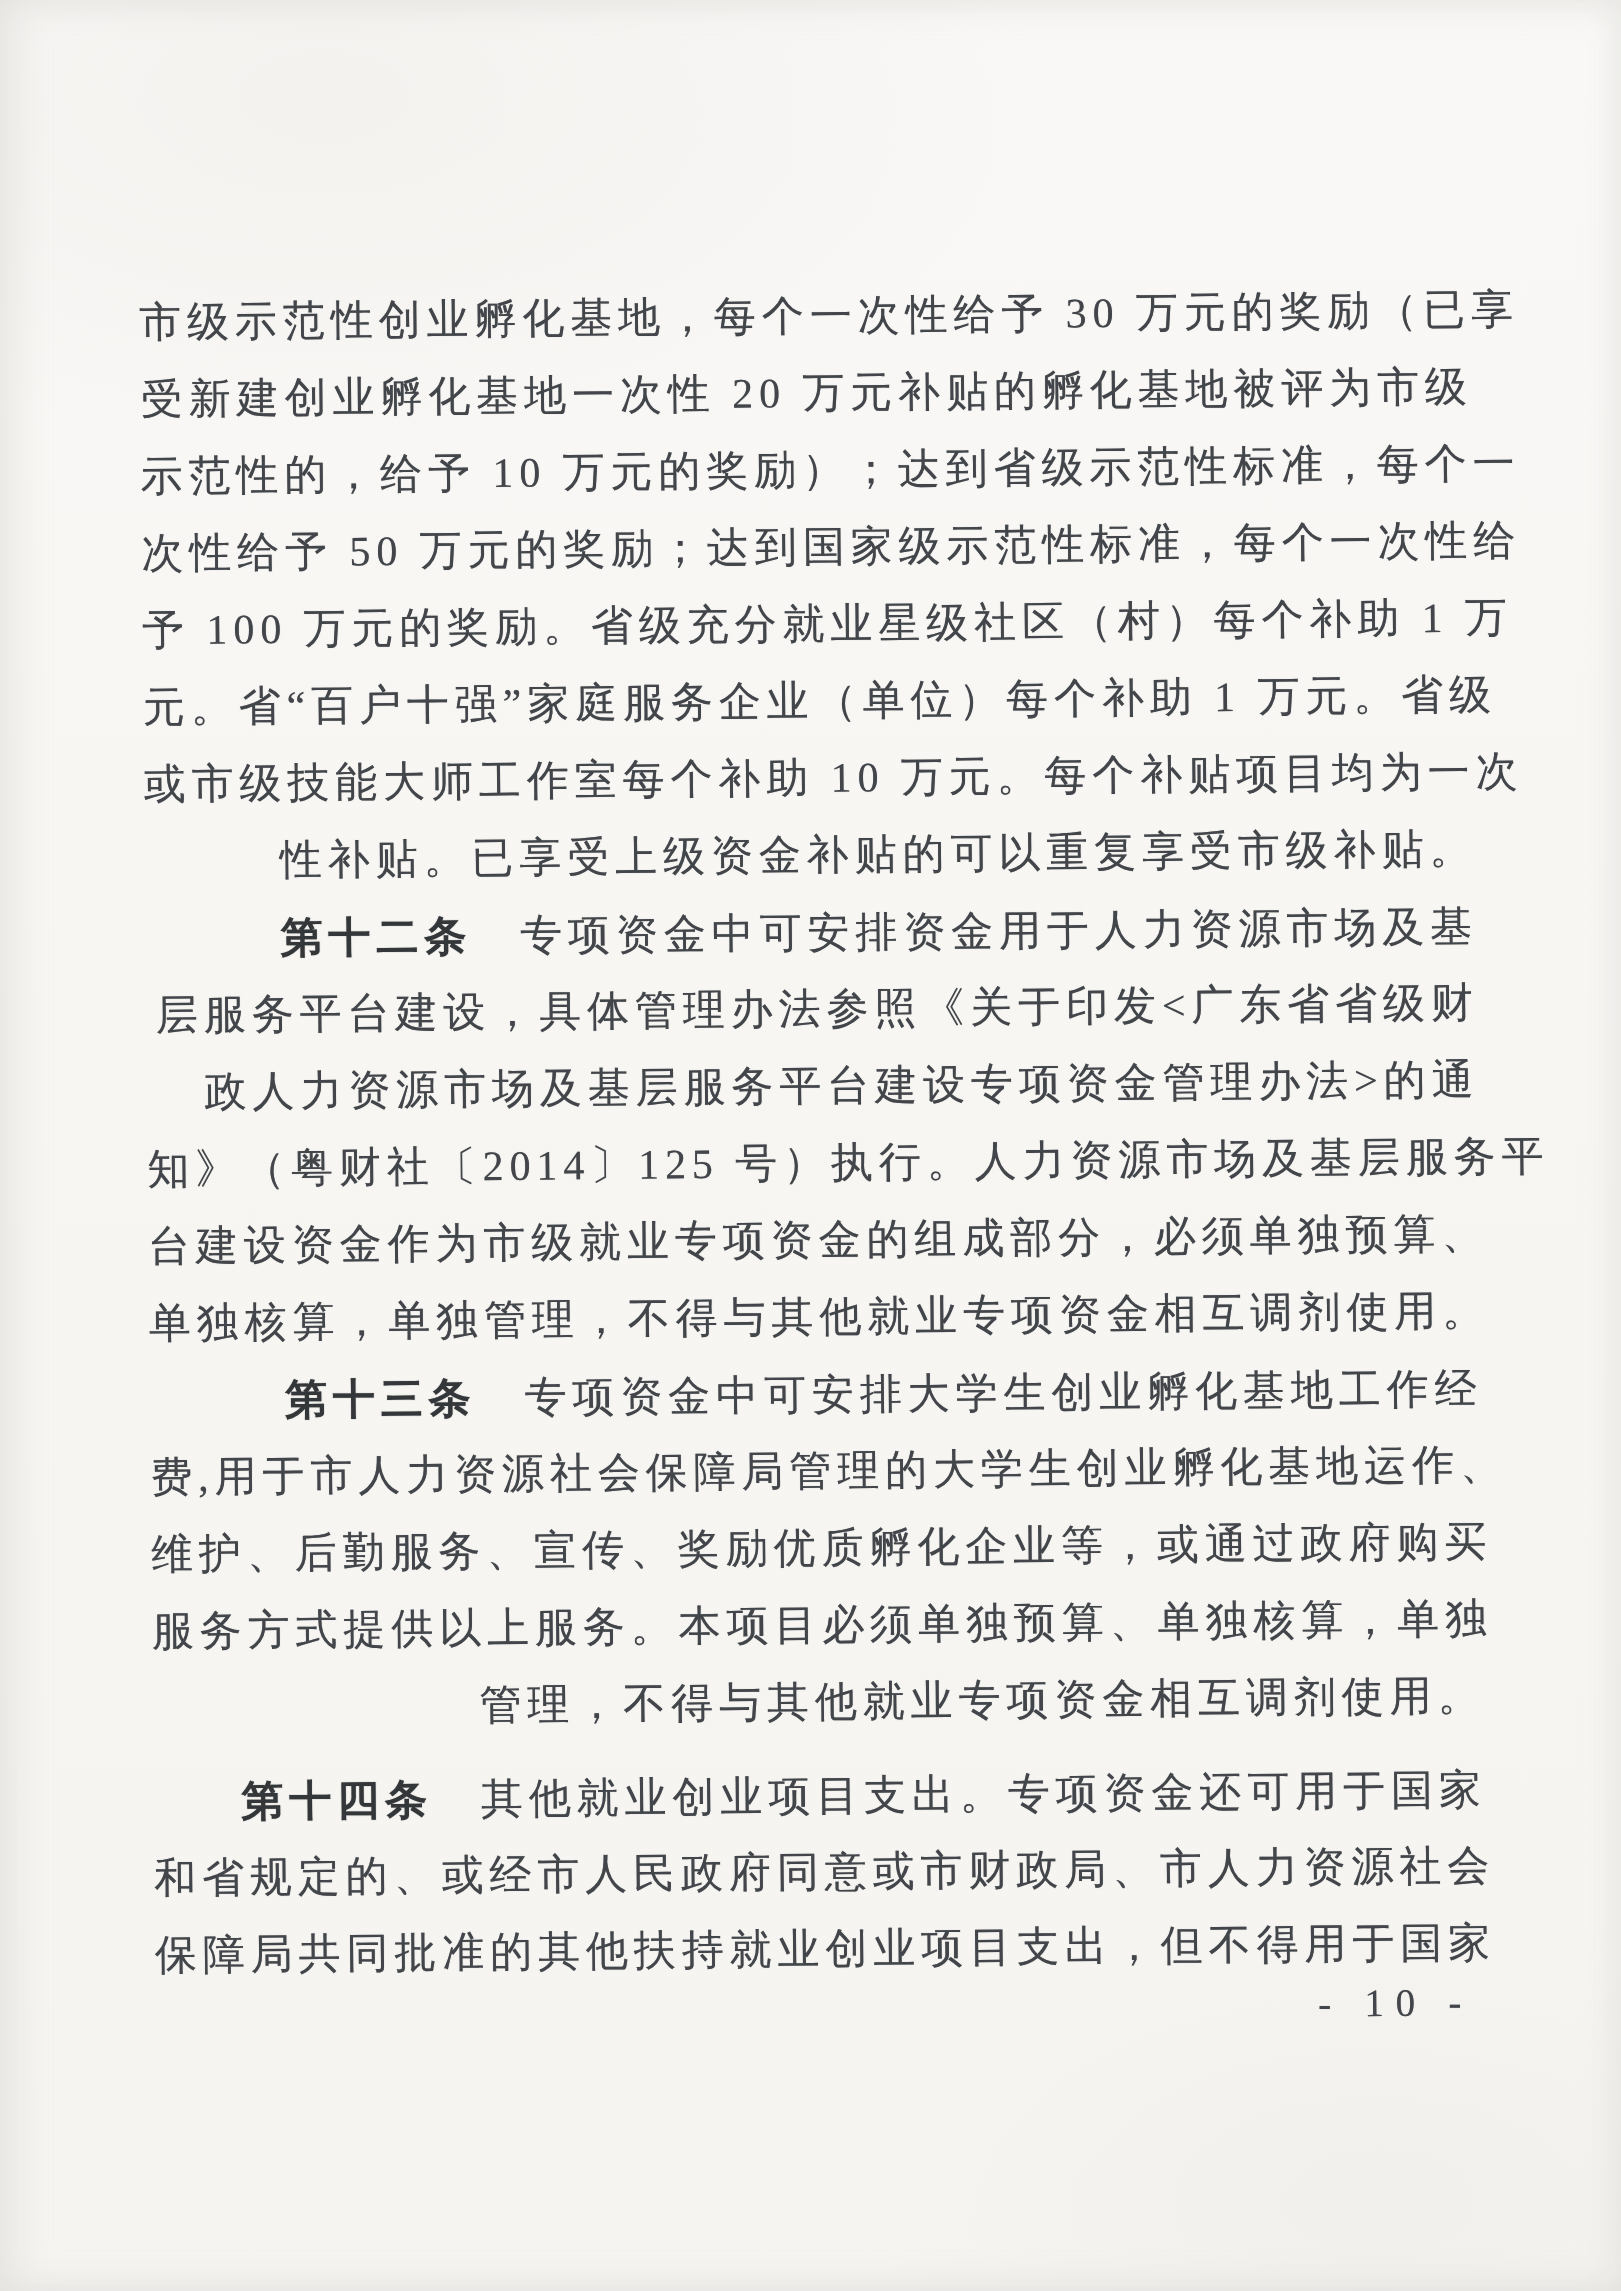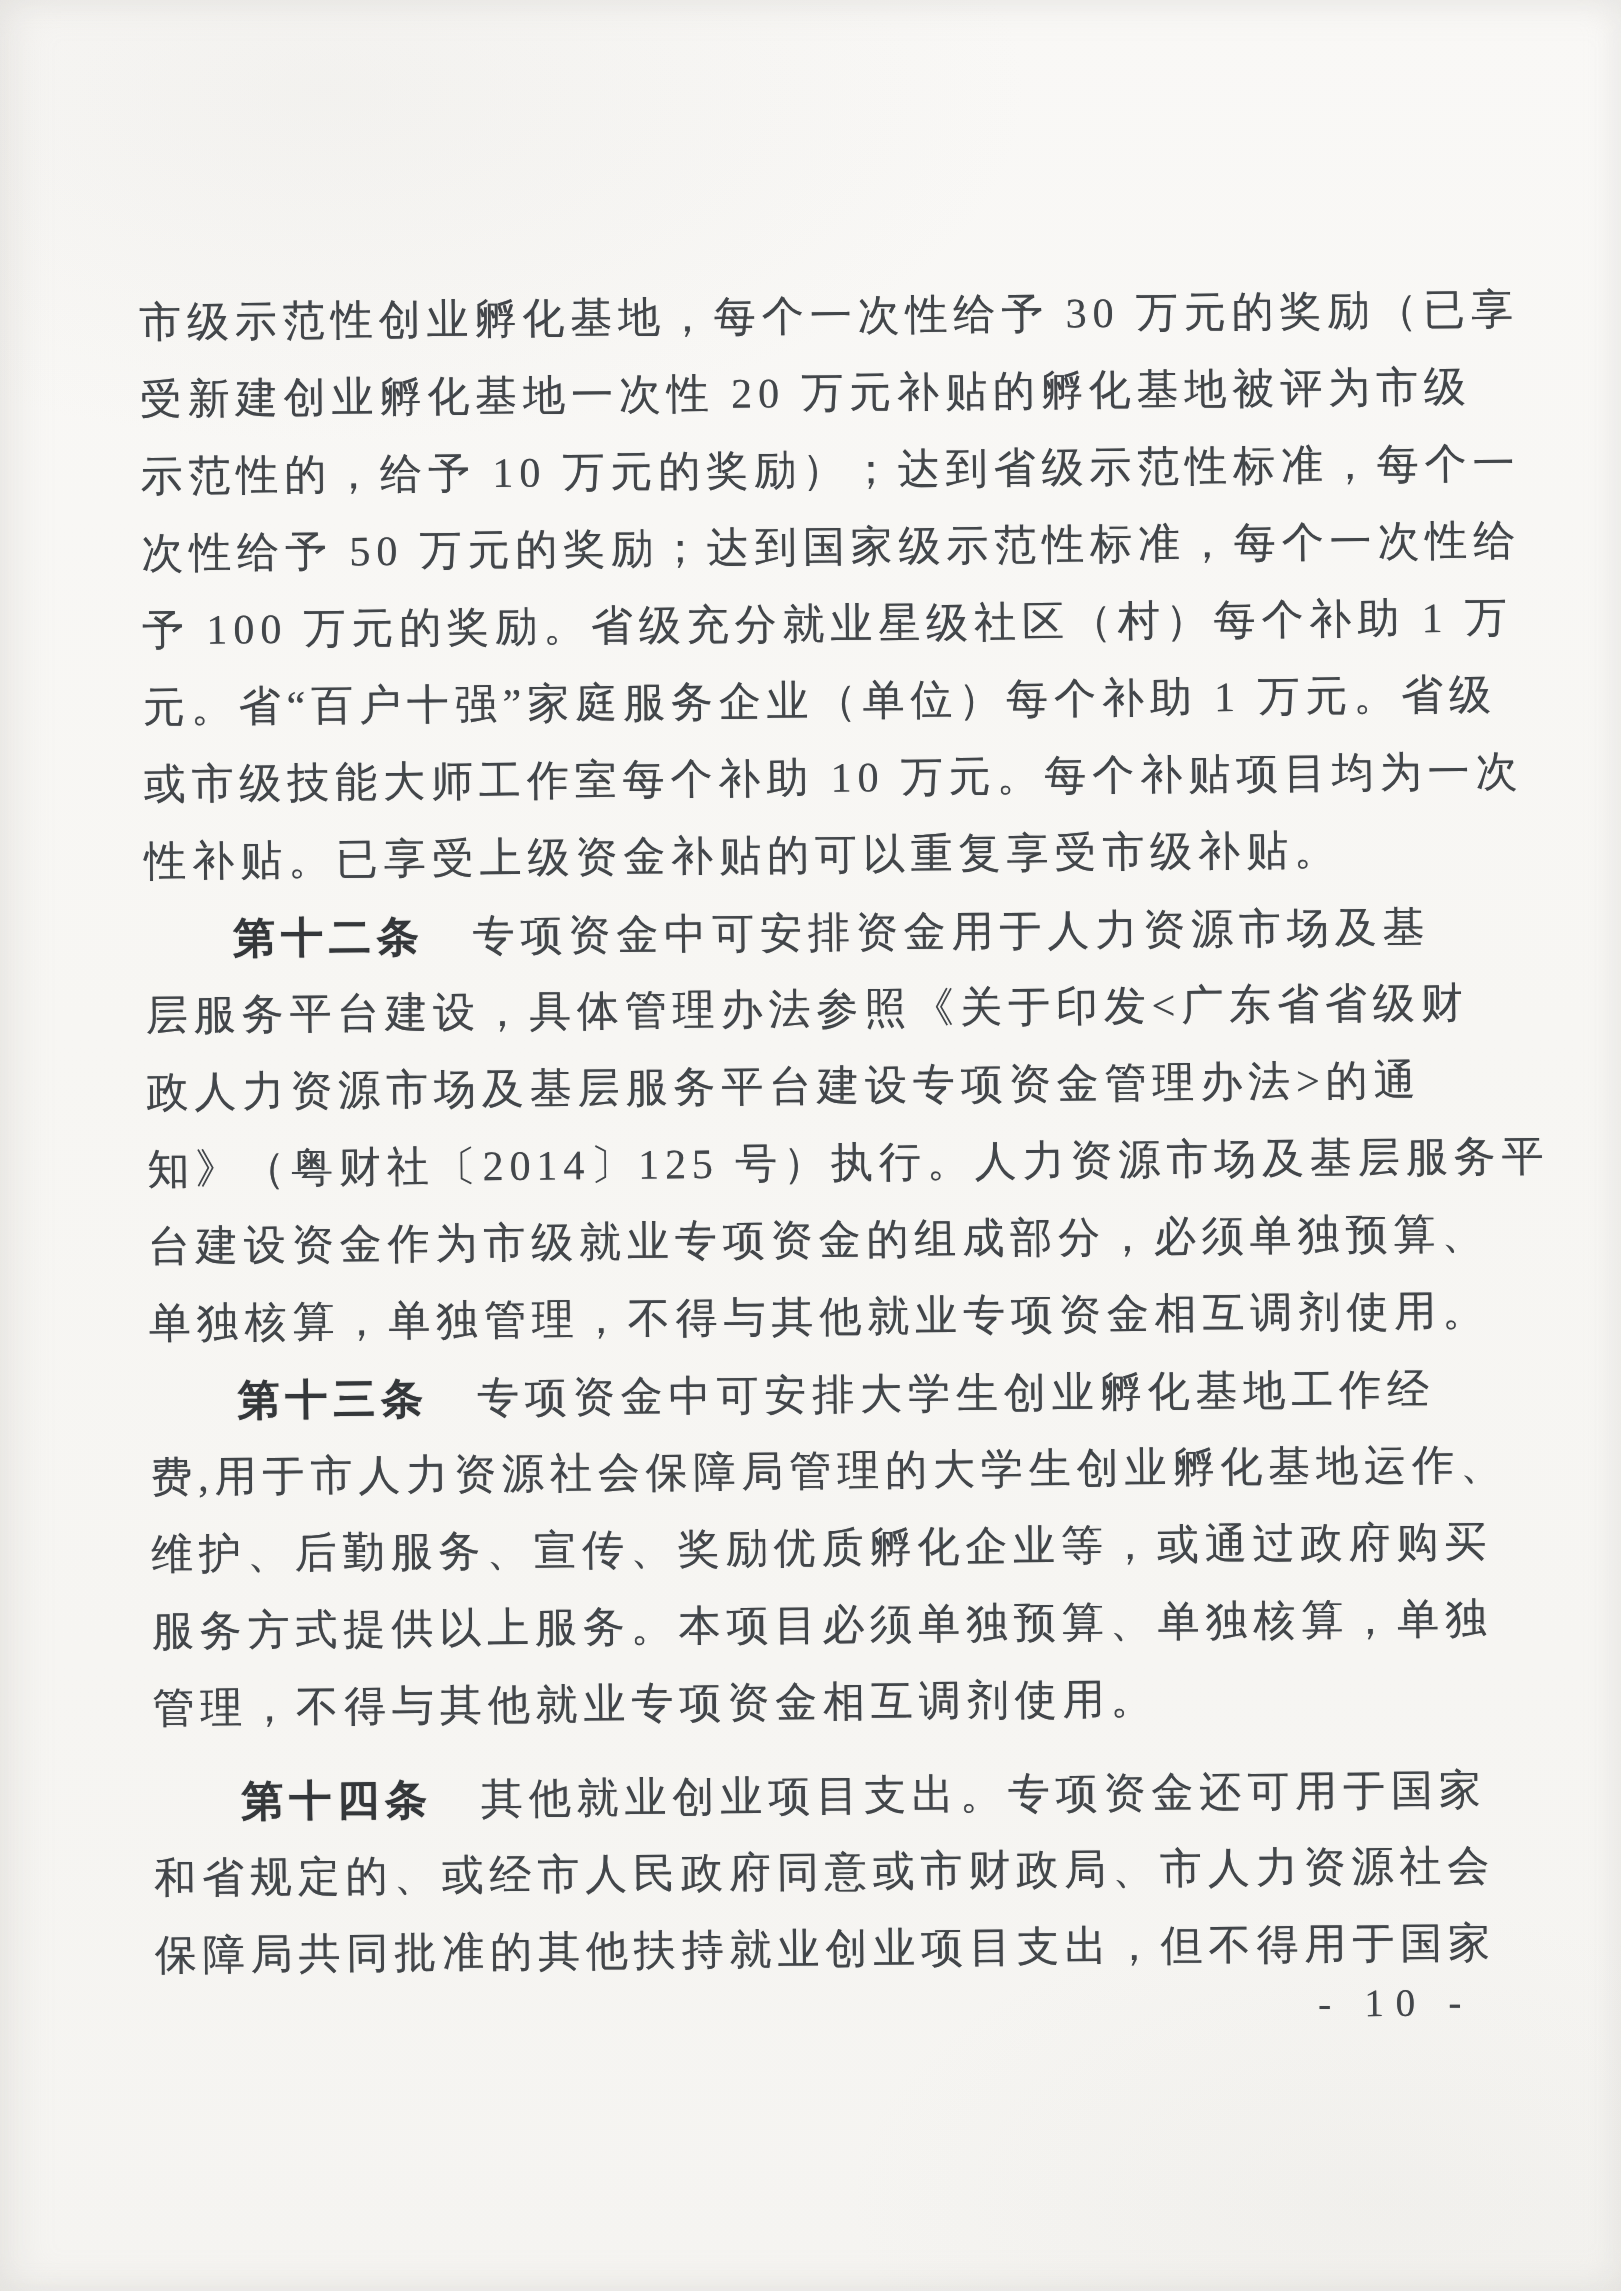--- a/index.html
+++ b/index.html
@@ -9,20 +9,21 @@
     height: 2292px;
     overflow: hidden;
     background: #eeedea;
   }
   .paper {
     position: absolute;
     inset: 0;
     background: linear-gradient(180deg, #f9f8f6 0%, #f7f6f3 45%, #f5f4f1 100%);
     box-shadow: inset 13.7px 0 39px rgba(190,188,182,0.25),
                 inset -9.8px 0 29px rgba(205,203,198,0.18);
+    text-align: right;
   }
   .scan-shade {
     position: absolute;
     inset: 0;
     pointer-events: none;
     background:
       radial-gradient(1176px 588px at 20% 4%, rgba(210,208,202,0.16), rgba(0,0,0,0) 60%),
       radial-gradient(882px 490px at 85% 96%, rgba(214,212,206,0.14), rgba(0,0,0,0) 60%);
   }
   .doc-text {

